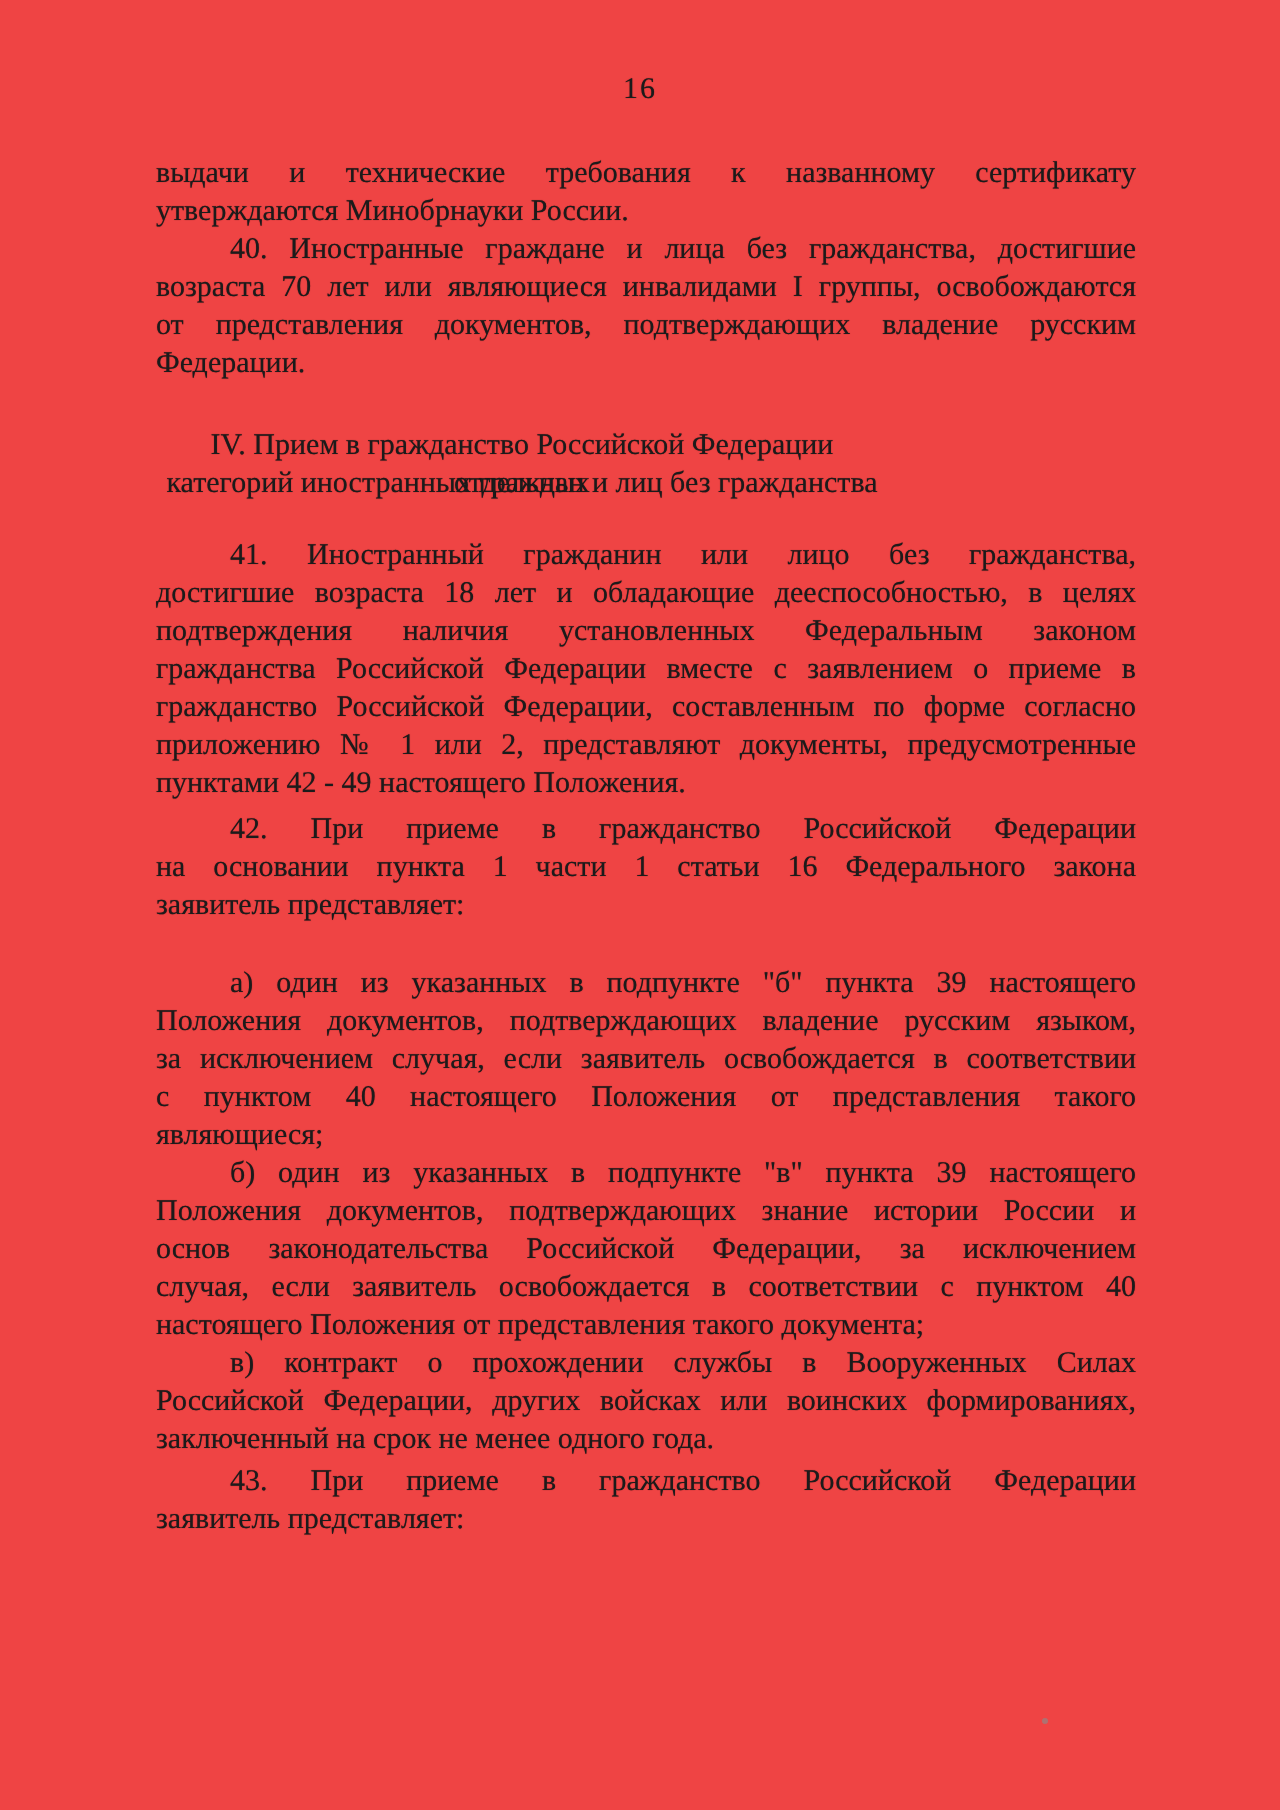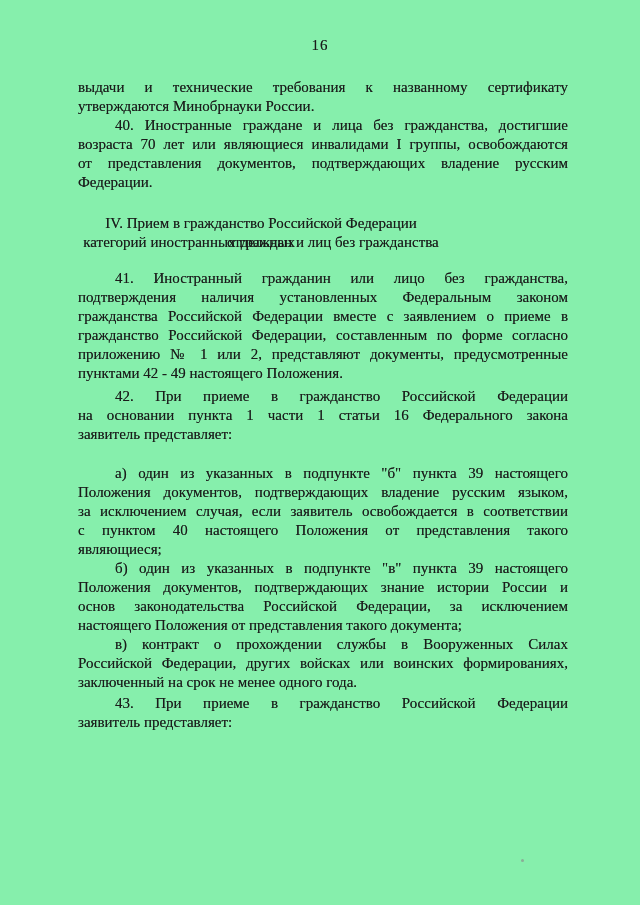--- a/index.html
+++ b/index.html
@@ -9,21 +9,21 @@
     height: 905px;
     position: relative;
     font-family: "Liberation Serif", "DejaVu Serif", serif;
     color: #1b1b1b;
     overflow: hidden;
   }
   .page {
     position: absolute;
     left: 0; top: 0;
     width: 640px; height: 905px;
-    background: #86efac;
+    background: #ef4444;
   }
   .page-number {
     position: absolute;
     top: 36px;
     left: 0;
     width: 640px;
     text-align: center;
     font-size: 15px;
     line-height: 19px;
     letter-spacing: 1px;
@@ -94,20 +94,21 @@
       <div class="ln">Федерации.</div>
     </div>
 
     <div class="heading">
       <div class="ln">IV. Прием в гражданство Российской Федерации отдельных</div>
       <div class="ln">категорий иностранных граждан и лиц без гражданства</div>
     </div>
 
     <div class="para p41">
       <div class="ln j indent">41. Иностранный гражданин или лицо без гражданства,</div>
+      <div class="ln j">достигшие возраста 18 лет и обладающие дееспособностью, в целях</div>
       <div class="ln j">подтверждения наличия установленных Федеральным законом</div>
       <div class="ln j">гражданства Российской Федерации вместе с заявлением о приеме в</div>
       <div class="ln j">гражданство Российской Федерации, составленным по форме согласно</div>
       <div class="ln j">приложению № 1 или 2, представляют документы, предусмотренные</div>
       <div class="ln">пунктами 42 - 49 настоящего Положения.</div>
     </div>
 
     <div class="para p42">
       <div class="ln j indent">42. При приеме в гражданство Российской Федерации</div>
       <div class="ln j">на основании пункта 1 части 1 статьи 16 Федерального закона</div>
@@ -119,20 +120,21 @@
       <div class="ln j">Положения документов, подтверждающих владение русским языком,</div>
       <div class="ln j">за исключением случая, если заявитель освобождается в соответствии</div>
       <div class="ln j">с пунктом 40 настоящего Положения от представления такого</div>
       <div class="ln">являющиеся;</div>
     </div>
 
     <div class="para">
       <div class="ln j indent">б) один из указанных в подпункте "в" пункта 39 настоящего</div>
       <div class="ln j">Положения документов, подтверждающих знание истории России и</div>
       <div class="ln j">основ законодательства Российской Федерации, за исключением</div>
+      <div class="ln j">случая, если заявитель освобождается в соответствии с пунктом 40</div>
       <div class="ln">настоящего Положения от представления такого документа;</div>
     </div>
 
     <div class="para">
       <div class="ln j indent">в) контракт о прохождении службы в Вооруженных Силах</div>
       <div class="ln j">Российской Федерации, других войсках или воинских формированиях,</div>
       <div class="ln">заключенный на срок не менее одного года.</div>
     </div>
 
     <div class="para p43">

